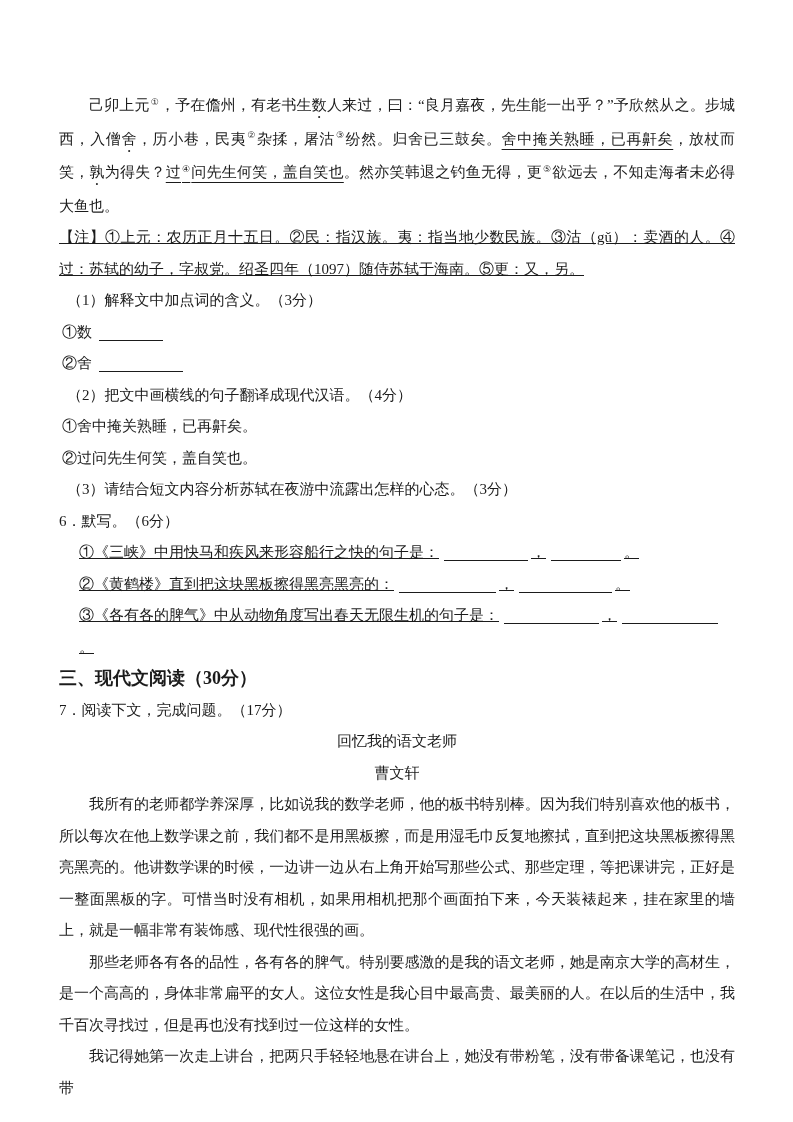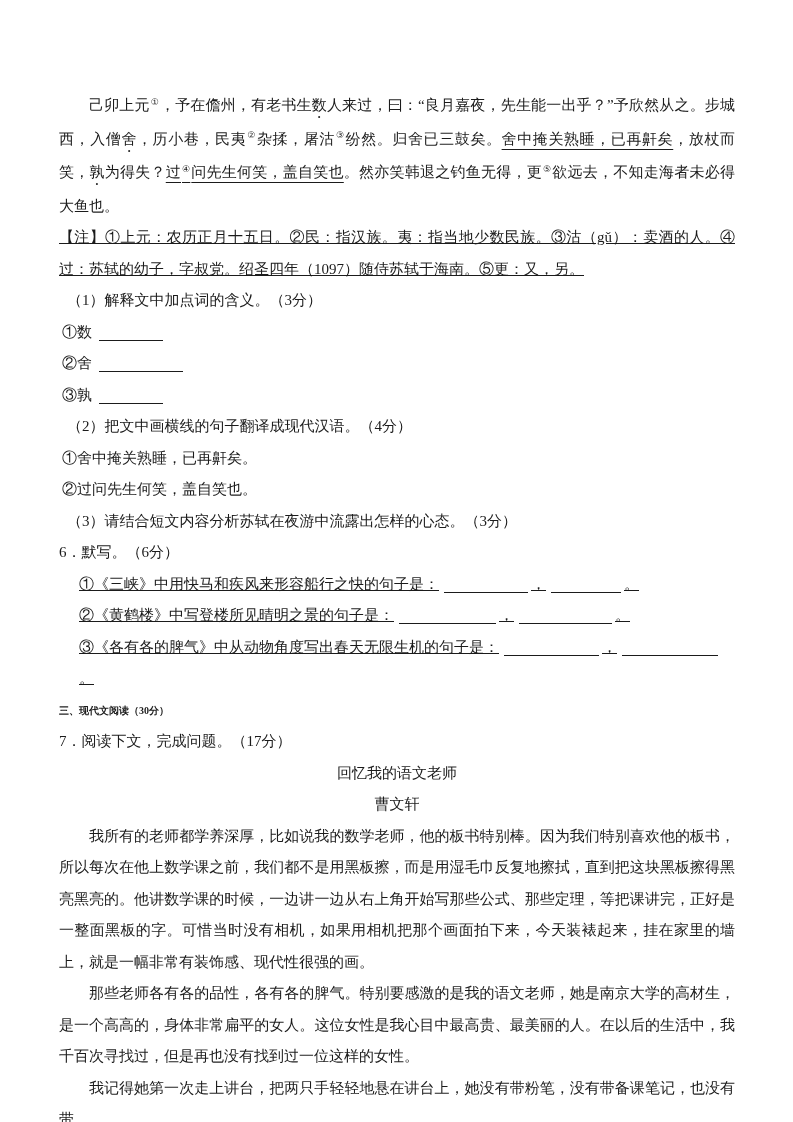--- a/index.html
+++ b/index.html
@@ -14,21 +14,21 @@
     font-family:"Liberation Serif","DejaVu Serif",serif;
     color:#1b1b1b;
     font-size:15px;
     line-height:31.5px;
   }
   .para{text-align:justify;text-indent:2em;}
   .note{text-align:justify;text-decoration:underline;}
   .q-sub{padding-left:8px;}
   .item{padding-left:3px;}
   .q6-item{padding-left:20px;text-decoration:underline;}
-  .sec-heading{font-weight:bold;font-size:10px;}
+  .sec-heading{font-weight:bold;font-size:18px;}
   .center{text-align:center;}
   .sup{font-size:9px;position:relative;top:-5.5px;margin:0 1px;}
   .dot{
     -webkit-text-emphasis:filled dot;
     -webkit-text-emphasis-position:under;
     text-emphasis:filled dot;
     text-emphasis-position:under left;
   }
   .uline{
     text-decoration:underline;
@@ -49,31 +49,30 @@
 
 <div class="page">
 
   <div class="para"><span>己卯上元</span><span class="sup">①</span><span>，予在儋州，有老书生</span><span class="dot">数</span><span>人来过，曰：“良月嘉夜，先生能一出乎？”予欣然从之。步城西，入僧</span><span class="dot">舍</span><span>，历小巷，民夷</span><span class="sup">②</span><span>杂揉，屠沽</span><span class="sup">③</span><span>纷然。归舍已三鼓矣。</span><span class="uline">舍中掩关熟睡，已再鼾矣</span><span>，放杖而笑，</span><span class="dot">孰</span><span>为得失？</span><span class="uline"><span>过</span><span class="sup">④</span><span>问先生何笑，盖自笑也</span></span><span>。然亦笑韩退之钓鱼无得，更</span><span class="sup">⑤</span><span>欲远去，不知走海者未必得大鱼也。</span></div>
 
   <div class="note">【注】①上元：农历正月十五日。②民：指汉族。夷：指当地少数民族。③沽（gǔ）：卖酒的人。④过：苏轼的幼子，字叔党。绍圣四年（1097）随侍苏轼于海南。⑤更：又，另。</div>
 
   <div class="q-sub">（1）解释文中加点词的含义。（3分）</div>
   <div class="item"><span>①数</span><span class="blank" style="width:64px"></span></div>
   <div class="item"><span>②舍</span><span class="blank" style="width:84px"></span></div>
-  <div class="item"><span>③孰</span><span class="blank" style="width:64px"></span></div>
 
   <div class="q-sub">（2）把文中画横线的句子翻译成现代汉语。（4分）</div>
   <div class="item">①舍中掩关熟睡，已再鼾矣。</div>
   <div class="item">②过问先生何笑，盖自笑也。</div>
 
   <div class="q-sub">（3）请结合短文内容分析苏轼在夜游中流露出怎样的心态。（3分）</div>
 
   <div>6．默写。（6分）</div>
   <div class="q6-item"><span>①《三峡》中用快马和疾风来形容船行之快的句子是：</span><span class="blank mid" style="width:84px"></span><span>，</span><span class="blank mid" style="width:70px"></span><span>。</span></div>
-  <div class="q6-item"><span>②《黄鹤楼》中写登楼所见晴明之景的句子是：</span><span class="blank mid" style="width:97px"></span><span>，</span><span class="blank mid" style="width:93px"></span><span>。</span></div>
+  <div class="q6-item"><span>②《黄鹤楼》直到把这块黑板擦得黑亮黑亮的：</span><span class="blank mid" style="width:97px"></span><span>，</span><span class="blank mid" style="width:93px"></span><span>。</span></div>
   <div class="q6-item"><span>③《各有各的脾气》中从动物角度写出春天无限生机的句子是：</span><span class="blank mid" style="width:95px"></span><span>，</span><span class="blank mid" style="width:96px"></span><span>。</span></div>
 
   <div class="sec-heading">三、现代文阅读（30分）</div>
 
   <div>7．阅读下文，完成问题。（17分）</div>
   <div class="center">回忆我的语文老师</div>
   <div class="center">曹文轩</div>
 
   <div class="para">我所有的老师都学养深厚，比如说我的数学老师，他的板书特别棒。因为我们特别喜欢他的板书，所以每次在他上数学课之前，我们都不是用黑板擦，而是用湿毛巾反复地擦拭，直到把这块黑板擦得黑亮黑亮的。他讲数学课的时候，一边讲一边从右上角开始写那些公式、那些定理，等把课讲完，正好是一整面黑板的字。可惜当时没有相机，如果用相机把那个画面拍下来，今天装裱起来，挂在家里的墙上，就是一幅非常有装饰感、现代性很强的画。</div>
   <div class="para">那些老师各有各的品性，各有各的脾气。特别要感激的是我的语文老师，她是南京大学的高材生，是一个高高的，身体非常扁平的女人。这位女性是我心目中最高贵、最美丽的人。在以后的生活中，我千百次寻找过，但是再也没有找到过一位这样的女性。</div>

